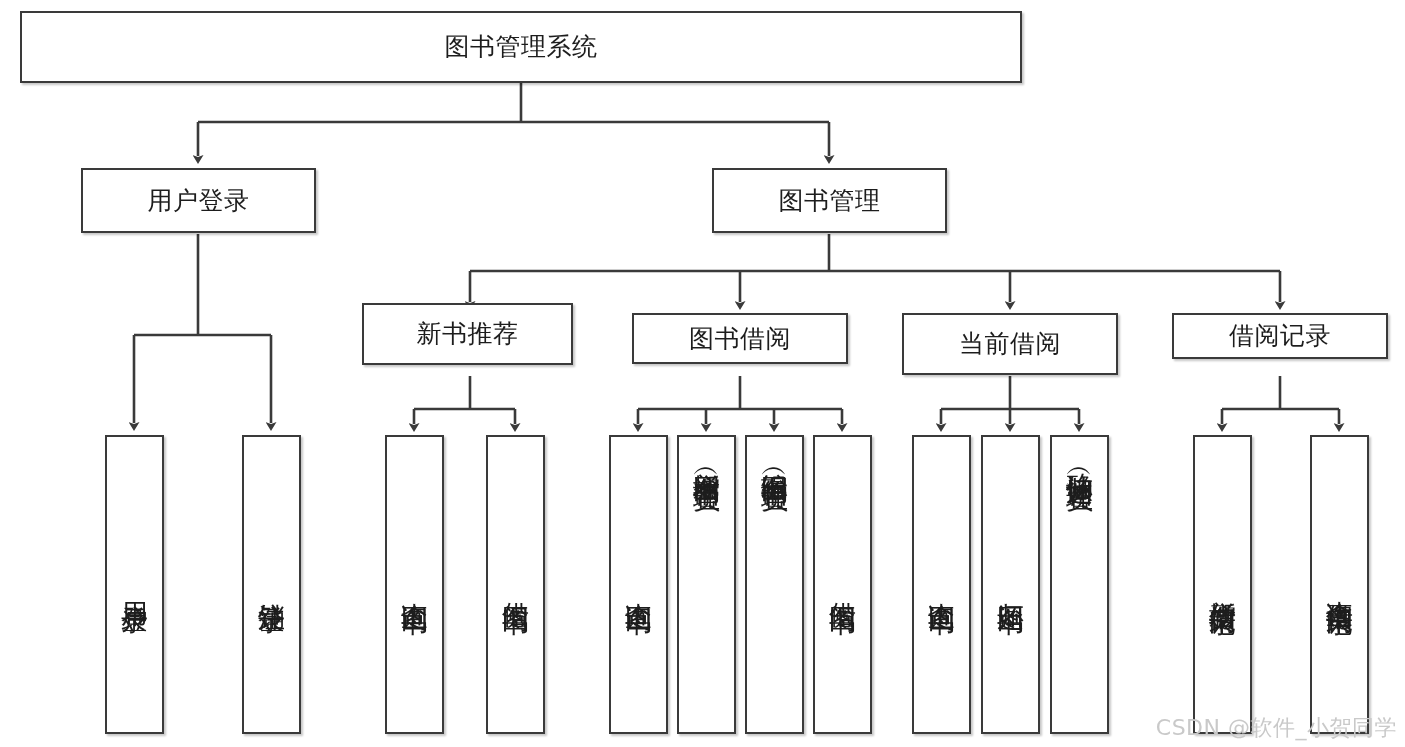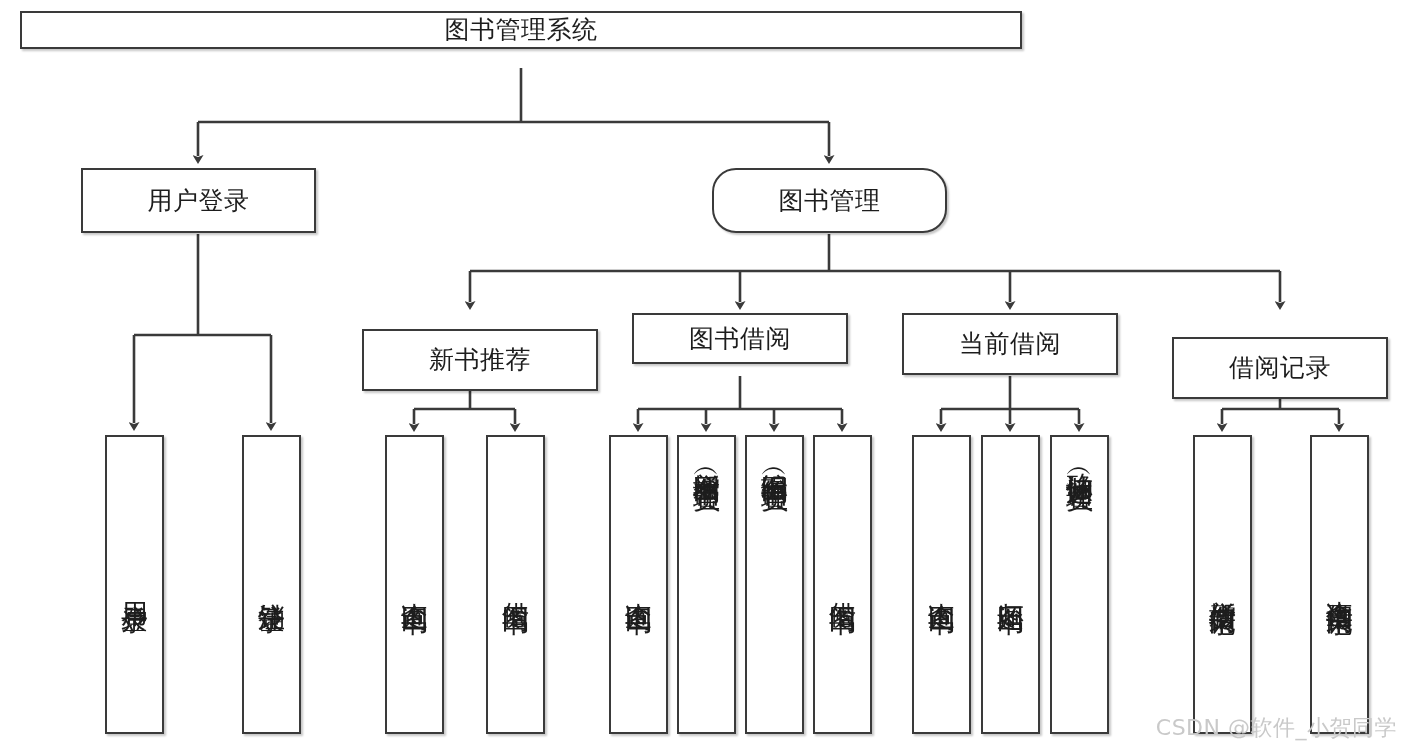--- a/index.html
+++ b/index.html
@@ -117,41 +117,41 @@
       <path d="M1010,409 L1010,424" marker-end="url(#arrow)"></path>
       <path d="M1079,409 L1079,424" marker-end="url(#arrow)"></path>
 
       <path d="M1280,376 L1280,409"></path>
       <path d="M1222,409 L1339,409"></path>
       <path d="M1222,409 L1222,424" marker-end="url(#arrow)"></path>
       <path d="M1339,409 L1339,424" marker-end="url(#arrow)"></path>
     </g>
   </svg>
 
-  <div class="node horiz" style="left:20px; top:11px; width:1002px; height:38px;">
+  <div class="node horiz" style="left:20px; top:11px; width:1002px; height:72px;">
     <span class="label">图书管理系统</span>
   </div>
 
   <div class="node horiz" style="left:81px; top:168px; width:235px; height:65px;">
     <span class="label">用户登录</span>
   </div>
-  <div class="node horiz" style="left:712px; top:168px; width:235px; height:65px;border-radius:24px;">
+  <div class="node horiz" style="left:712px; top:168px; width:235px; height:65px;">
     <span class="label">图书管理</span>
   </div>
 
-  <div class="node horiz" style="left:362px; top:329px; width:236px; height:62px;align-items:center;">
+  <div class="node horiz" style="left:362px; top:303px; width:211px; height:62px;align-items:center;">
     <span class="label">新书推荐</span>
   </div>
   <div class="node horiz" style="left:632px; top:313px; width:216px; height:51px;">
     <span class="label">图书借阅</span>
   </div>
   <div class="node horiz" style="left:902px; top:313px; width:216px; height:62px;justify-content:center;">
     <span class="label">当前借阅</span>
   </div>
-  <div class="node horiz" style="left:1172px; top:313px; width:216px; height:62px;margin-top:24px;">
+  <div class="node horiz" style="left:1172px; top:313px; width:216px; height:46px;">
     <span class="label">借阅记录</span>
   </div>
 
   <div class="node vert mid" style="left:105px; top:435px; width:59px; height:299px;">
     <span class="label">用户登录</span>
   </div>
   <div class="node vert mid" style="left:242px; top:435px; width:59px; height:299px;">
     <span class="label">注销登录</span>
   </div>
 

